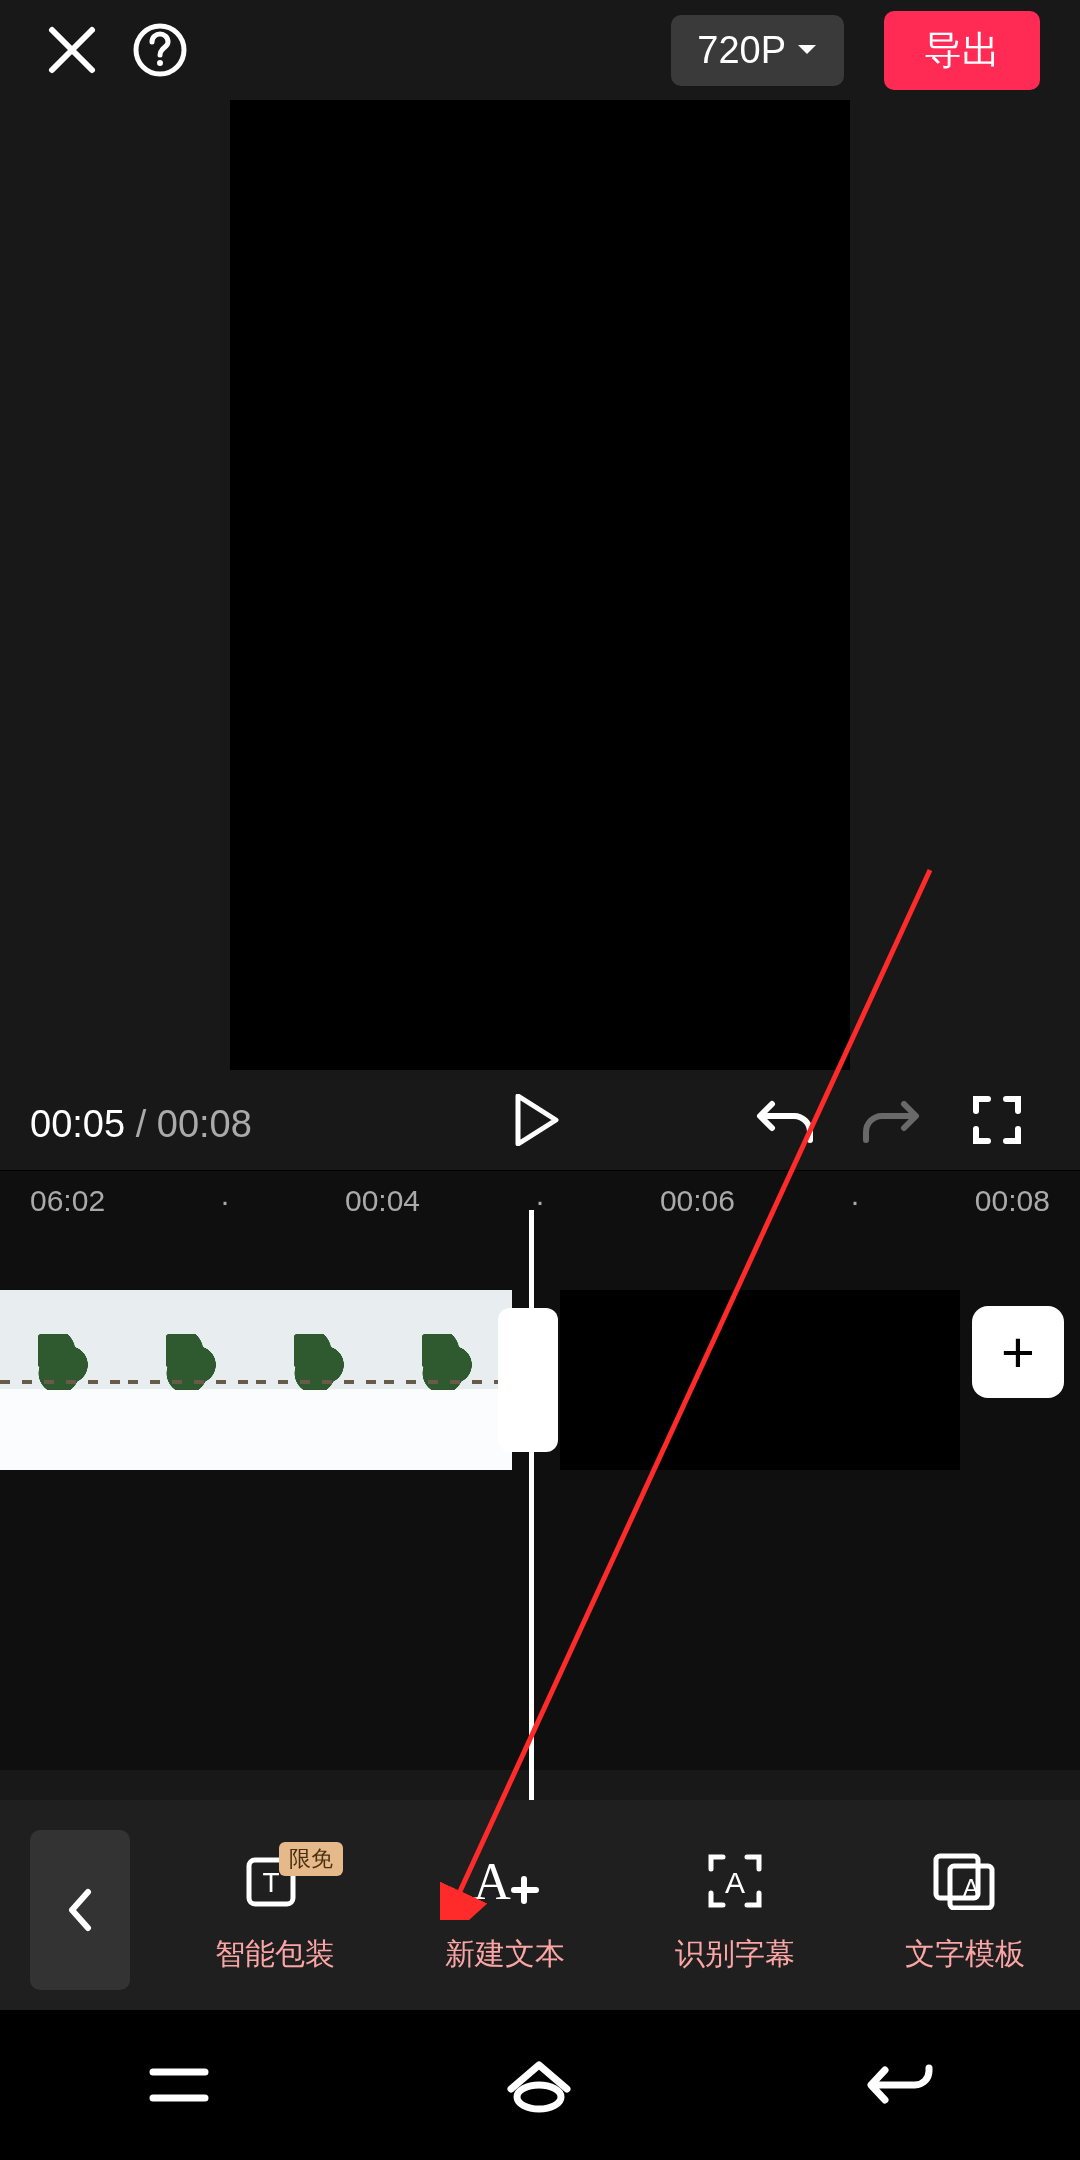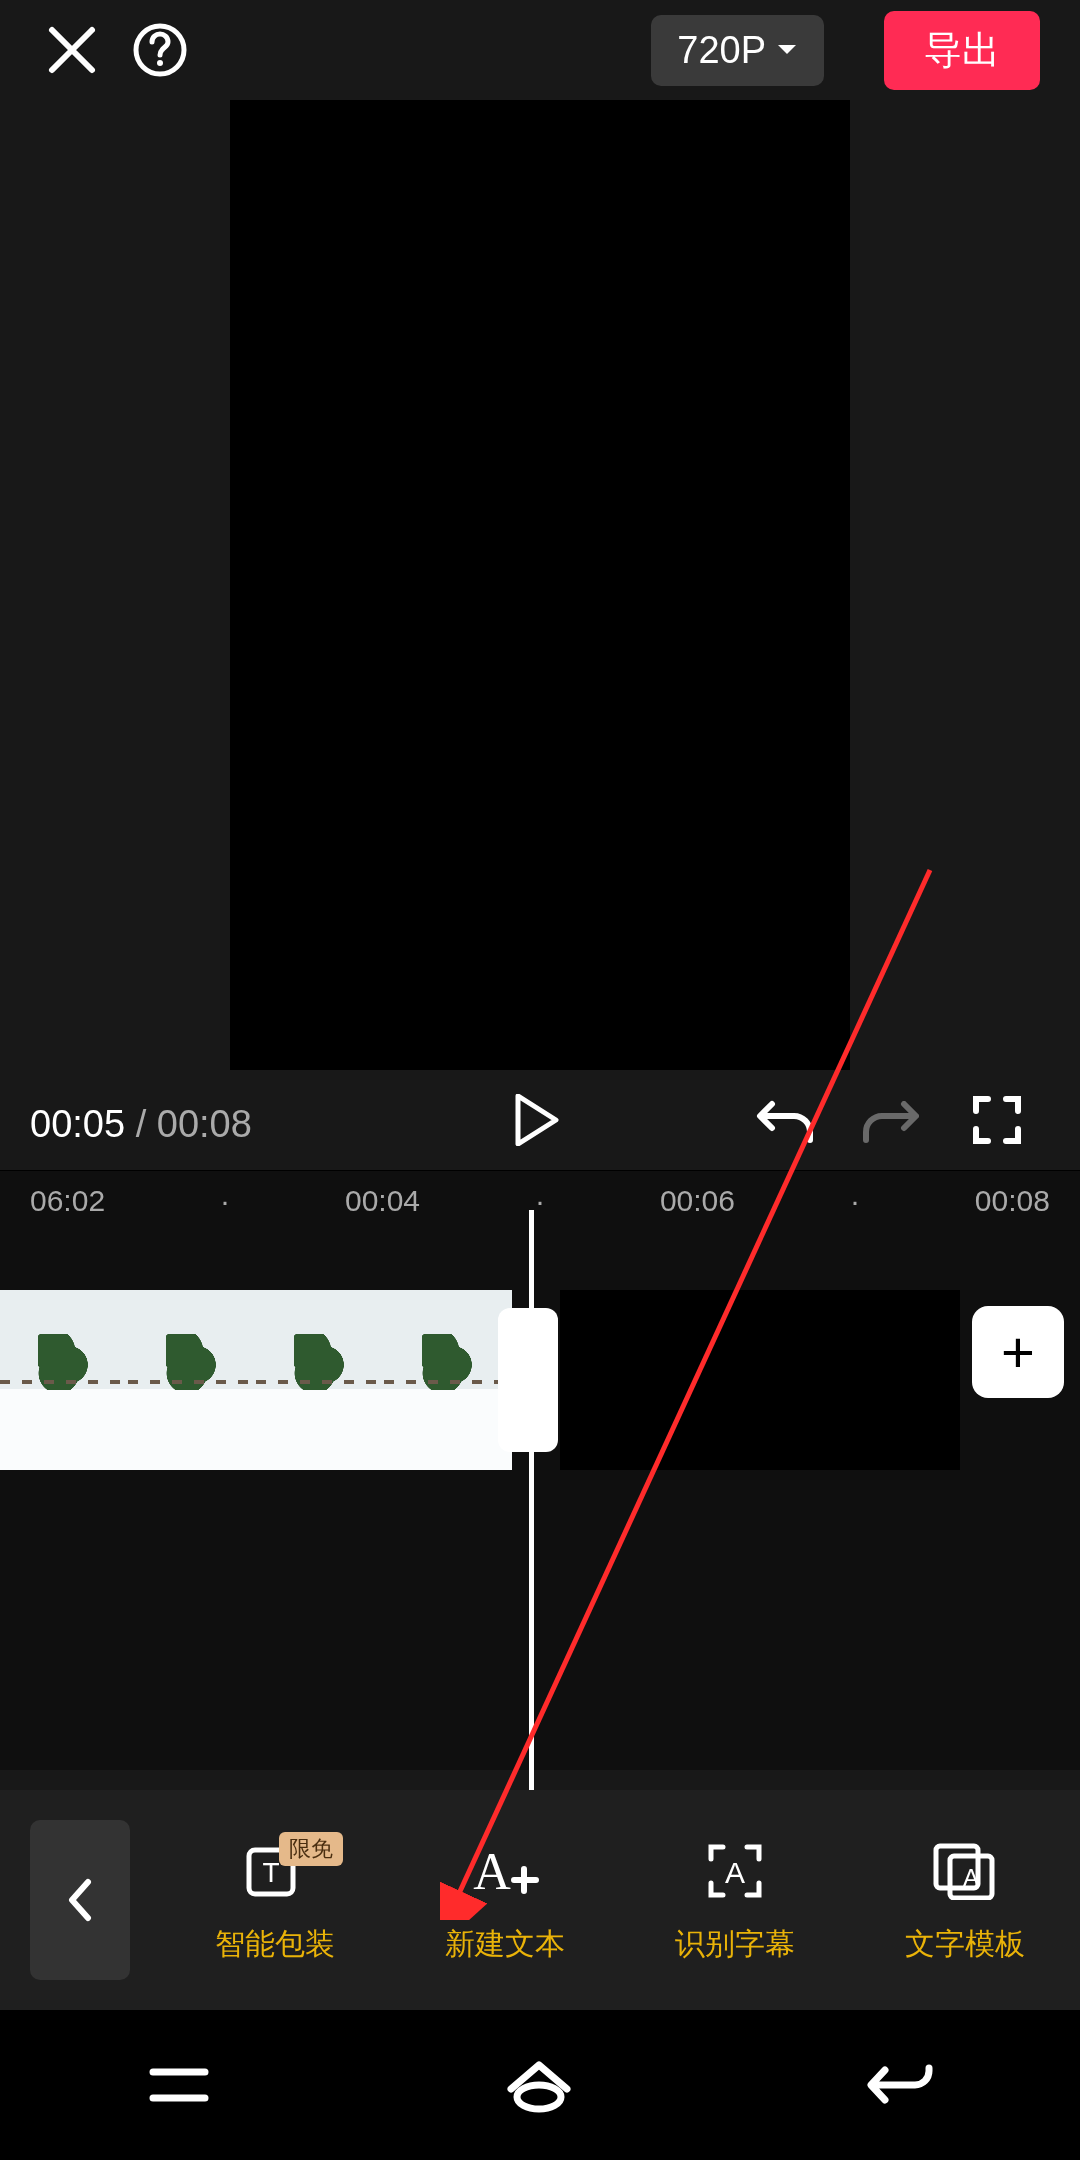--- a/index.html
+++ b/index.html
@@ -14,21 +14,21 @@
   padding: 16px 40px; gap: 24px;
 }
 .header .close-btn, .header .help-btn { width: 64px; height: 64px; display: flex; align-items: center; justify-content: center; }
 .header .spacer { flex: 1; }
 .res-btn {
   background: #3a3a3a; color: #fff; border: none; border-radius: 10px;
   font-size: 38px; padding: 14px 26px; display: flex; align-items: center; gap: 10px;
 }
 .export-btn {
   background: #ff2b54; color: #fff; border: none; border-radius: 10px;
-  font-size: 38px; font-weight: 500; padding: 14px 40px; margin-left: 36px;
+  font-size: 38px; font-weight: 500; padding: 14px 40px; margin-left: 16px;
 }
 .preview {
   width: 620px; height: 970px; background: #000; margin: 0 auto;
 }
 .controls {
   height: 100px; display: flex; align-items: center; padding: 0 30px;
 }
 .time { font-size: 38px; color: #aaa; margin-top: 8px; }
 .time .cur { color: #fff; }
 .controls .spacer2 { flex: 1; }
@@ -67,32 +67,32 @@
 .clip2 { position:absolute; top:60px; left:560px; width:400px; height:180px; background:#000; }
 .playhead {
   position: absolute; left: 529px; top: -20px; bottom: -260px; width: 5px; background: #fff;
 }
 .add-btn {
   position: absolute; right: 16px; top: 76px; width: 92px; height: 92px;
   background: #fff; border-radius: 16px; display: flex; align-items: center; justify-content: center;
   color: #000; font-size: 58px; line-height: 1;
 }
 .bottom-bar {
-  position: absolute; left: 0; right: 0; bottom: 150px; height: 220px; background: #1f1f1f;
+  position: absolute; left: 0; right: 0; bottom: 140px; height: 220px; background: #1f1f1f;
   display: flex; align-items: center;
 }
 .back-btn {
   width: 100px; height: 160px; background: #333; border-radius: 10px; margin: 0 30px;
   display: flex; align-items: center; justify-content: center;
 }
 .tool {
   flex: none; width: 180px; display: flex; flex-direction: column; align-items: center; gap: 18px; position:relative;
 }
 .tool .ic { height: 70px; display: flex; align-items: center; justify-content: center; }
-.tool .lbl { font-size: 30px; color: #eab308; white-space: nowrap; }
+.tool .lbl { font-size: 30px; color: #fca5a5; white-space: nowrap; }
 .badge {
   position: absolute; top: -4px; right: 22px; background: #e5b98a; color: #4a2e10;
   font-size: 22px; padding: 2px 10px; border-radius: 6px;
 }
 .nav {
   position: absolute; left: 0; right: 0; bottom: 0; height: 150px; background: #000;
   display: flex; align-items: center; justify-content: space-around;
 }
 .arrow-anno {
   position: absolute; pointer-events: none;

